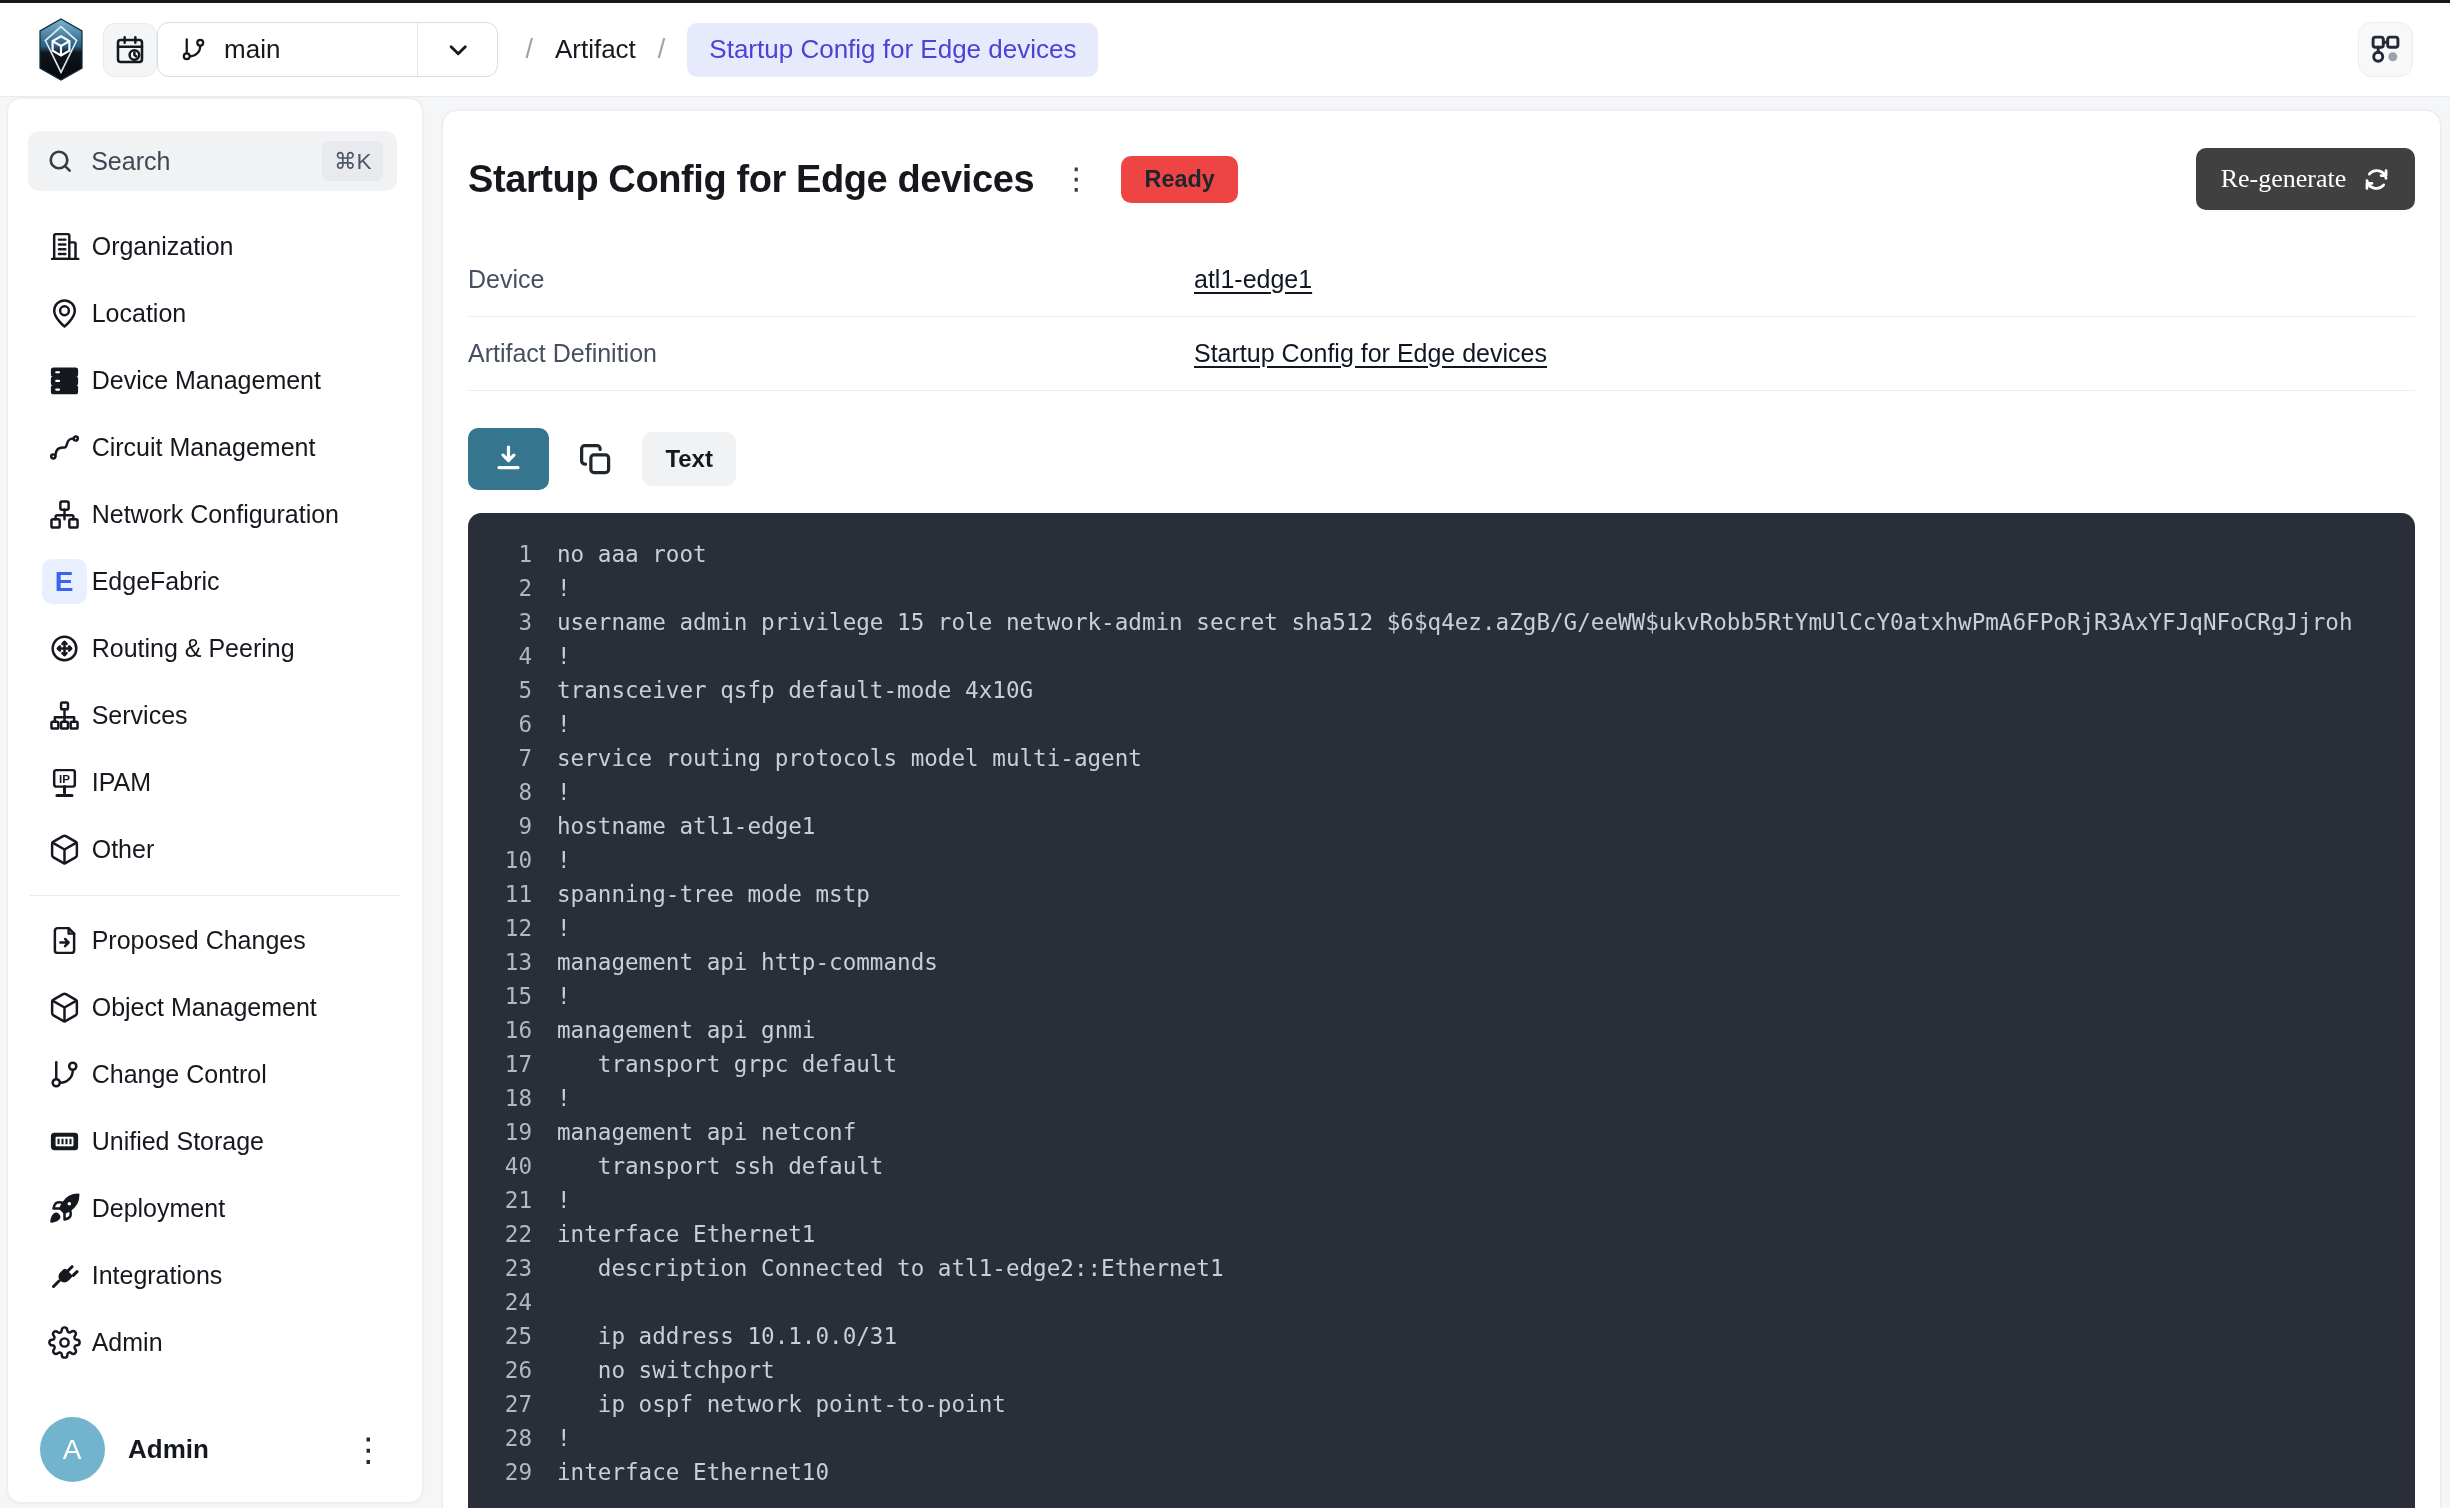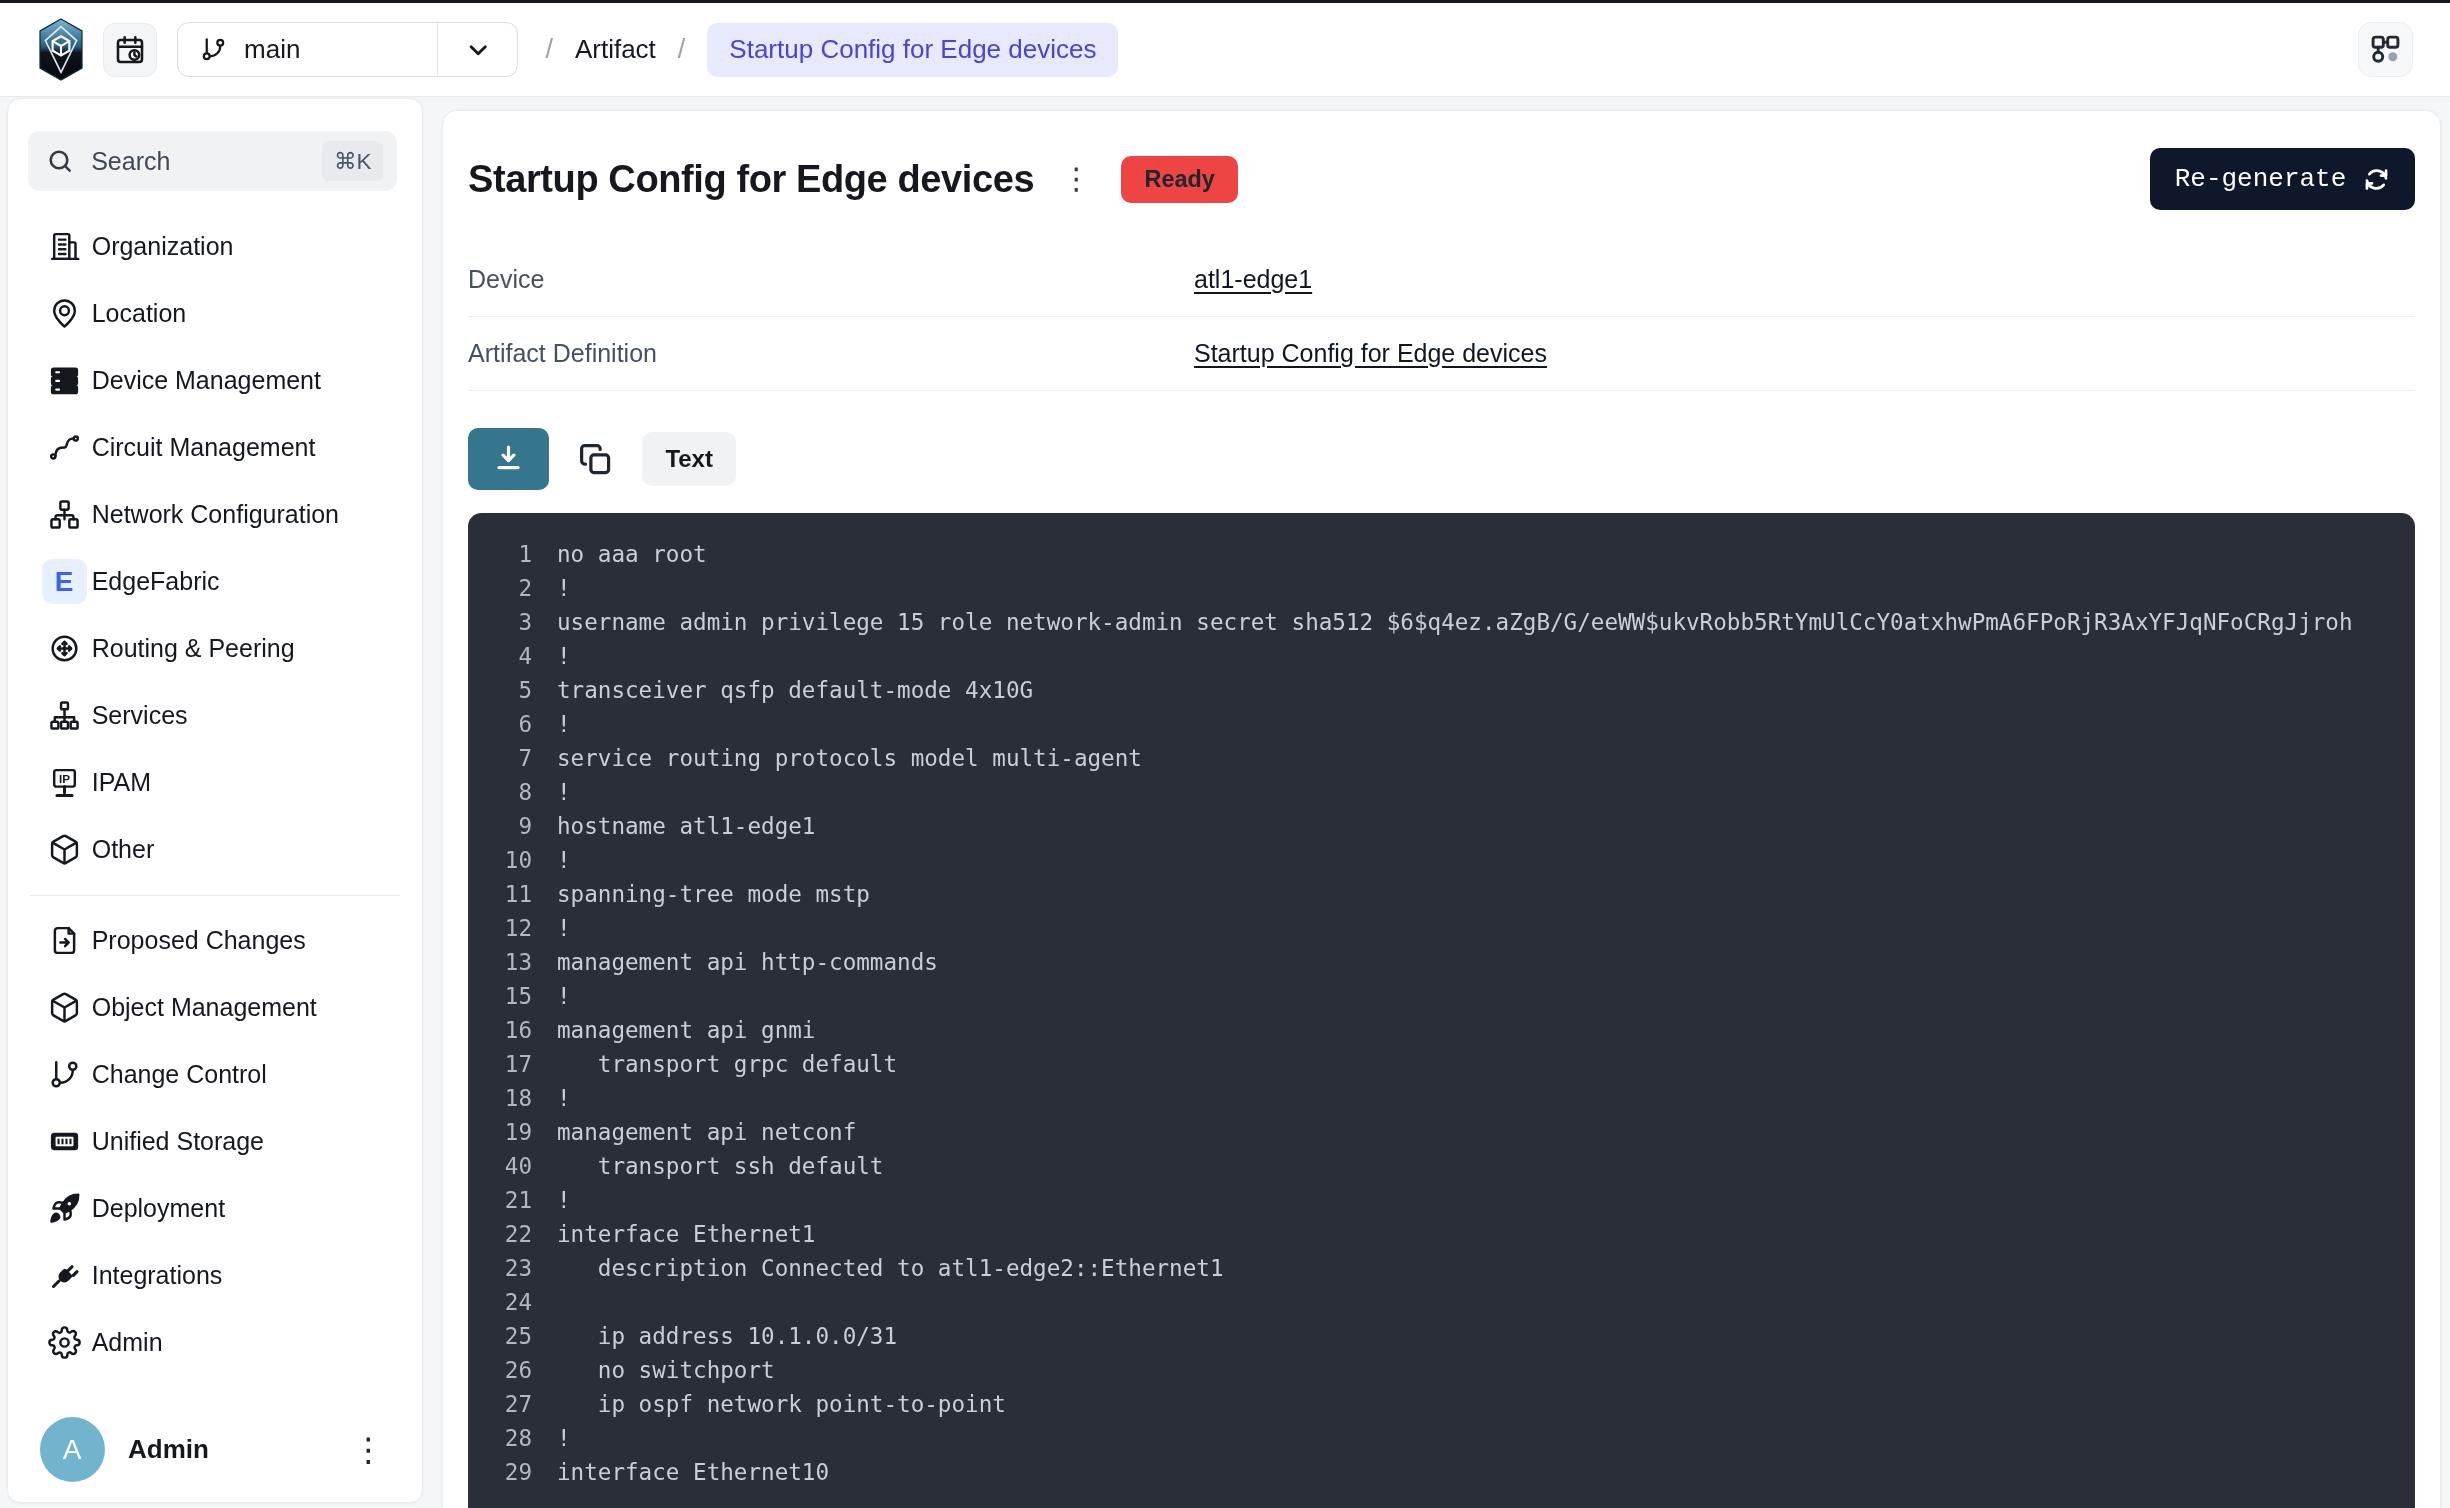--- a/index.html
+++ b/index.html
@@ -11,21 +11,21 @@
   #top-strip { position:absolute; top:0; left:0; right:0; height:3.3px; background:#15181d; }
   #topbar { position:absolute; top:3.3px; left:0; right:0; height:94px; background:#fff;
             border-bottom:0.8px solid #e8eaed; display:flex; align-items:center;
             padding:0 37px; z-index:5; }
   .logo { width:48px; height:65px; flex:none; cursor:pointer; }
   .icon-btn { width:54px; height:54px; border-radius:11.7px; background:#f4f5f6;
               border:0.8px solid #e8eaed; display:flex; align-items:center; justify-content:center;
               margin-left:18.4px; cursor:pointer; }
   .icon-btn svg { width:32px; height:32px; stroke:#16181d; fill:none; stroke-width:1.9;
                   stroke-linecap:round; stroke-linejoin:round; }
-  #branch-select { margin-left:20px; height:55px; width:341px; background:#fff;
+  #branch-select { height:55px; width:341px; background:#fff;
                    border:0.8px solid #d9dce1; border-radius:11.7px; display:flex; align-items:center;
                    cursor:pointer; }
   #branch-select .seg-main { flex:1; display:flex; align-items:center; gap:16.7px; padding-left:22px;
                              font-size:26px; font-weight:500; color:#16181d; height:100%; }
   #branch-select .seg-main svg { width:27px; height:27px; stroke:#16181d; fill:none;
                                  stroke-width:2; stroke-linecap:round; stroke-linejoin:round; }
   #branch-select .seg-chevron { width:80px; height:100%; border-left:0.8px solid #e3e5e9;
                                 display:flex; align-items:center; justify-content:center; }
   #branch-select .seg-chevron svg { width:28.4px; height:28.4px; stroke:#16181d; fill:none;
                                     stroke-width:2.4; stroke-linecap:round; stroke-linejoin:round; }
@@ -71,22 +71,22 @@
 
   
   #main-card { position:absolute; left:442px; top:110px; width:1999px; height:1422px;
                background:#fff; border:0.8px solid #ececef; border-radius:15px;
                box-shadow:0 0.8px 2.5px rgba(16,24,40,.06); padding:0 25px; }
   #main-header { margin-top:37px; display:flex; align-items:center; }
   #page-title { font-size:38px; font-weight:700; color:#16181d; letter-spacing:-0.4px; }
   #main-header .dots-v { margin-left:27px; font-size:30px; color:#343b45; }
   #status-badge { margin-left:30px; background:#ef4444; color:#20262e; font-size:23.4px;
                   font-weight:600; padding:10px 23.4px; border-radius:10px; }
-  #regen-btn { margin-left:auto; height:62px; background:#0f172a; border:none; border-radius:10px;
-               color:#fff; font-size:26px; font-family:Liberation Mono, monospace; padding:0 25px; display:flex;
+  #regen-btn { margin-left:auto; height:62px; background:#404040; border:none; border-radius:10px;
+               color:#fff; font-size:26px; font-family:Liberation Serif, serif; padding:0 25px; display:flex;
                align-items:center; gap:16.7px; cursor:pointer; }
   #regen-btn svg { width:27px; height:27px; stroke:#fff; fill:none; stroke-width:2.4;
                    stroke-linecap:round; stroke-linejoin:round; }
 
   #fields { margin-top:33px; }
   .frow { display:flex; align-items:center; padding:22px 0; border-bottom:0.8px solid #eceef1;
           font-size:25px; }
   .frow .flabel { width:726px; flex:none; color:#475061; }
   .frow .fvalue { color:#101623; text-decoration:underline; text-underline-offset:4.2px;
                   cursor:pointer; }

